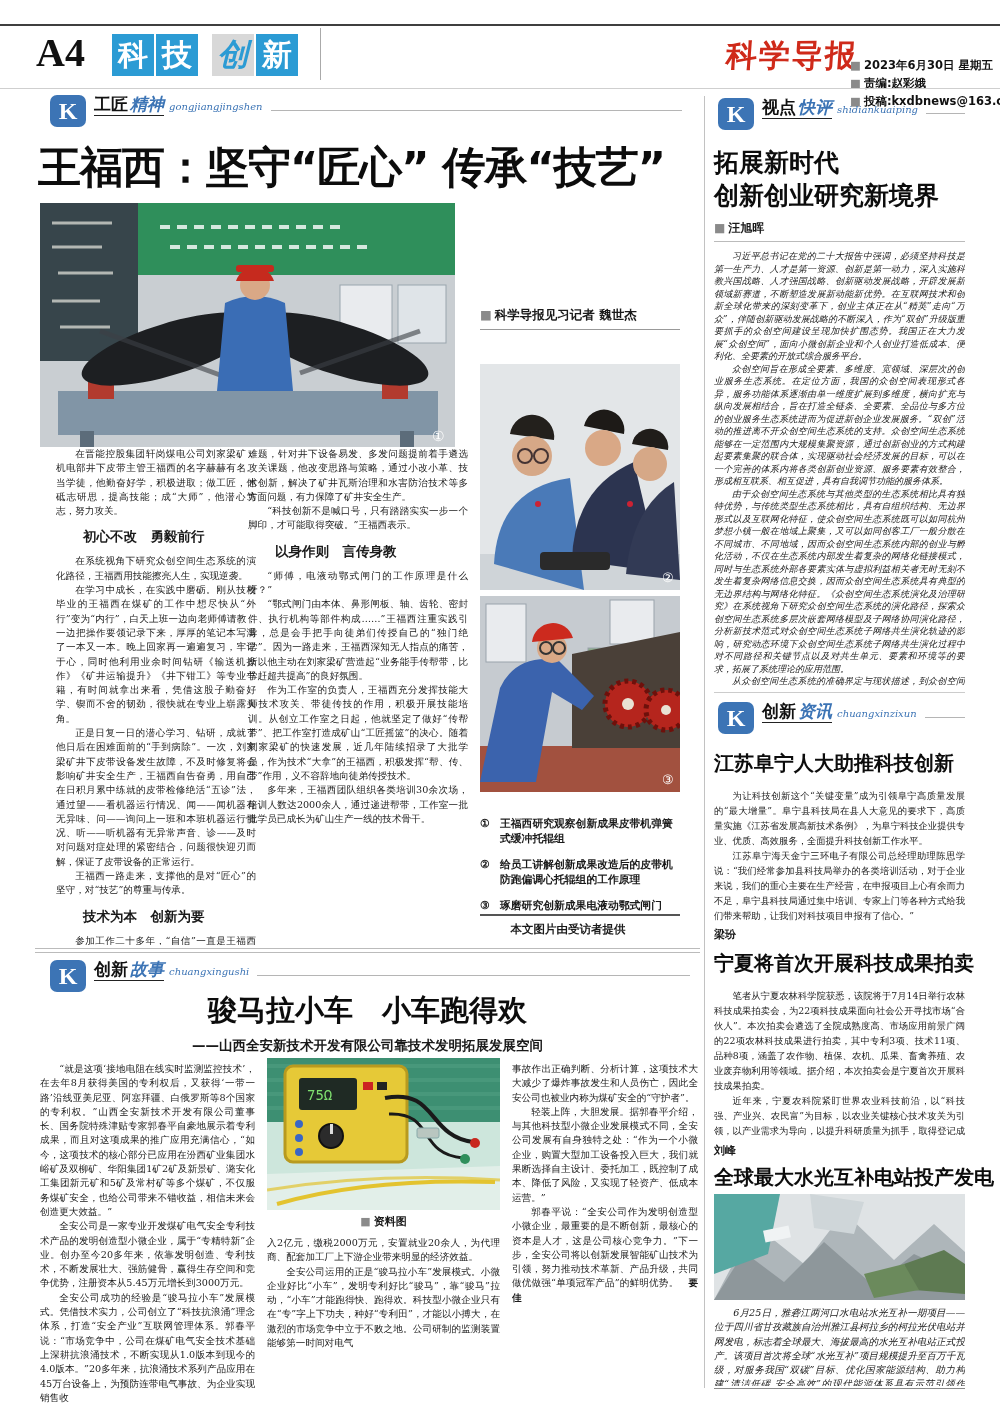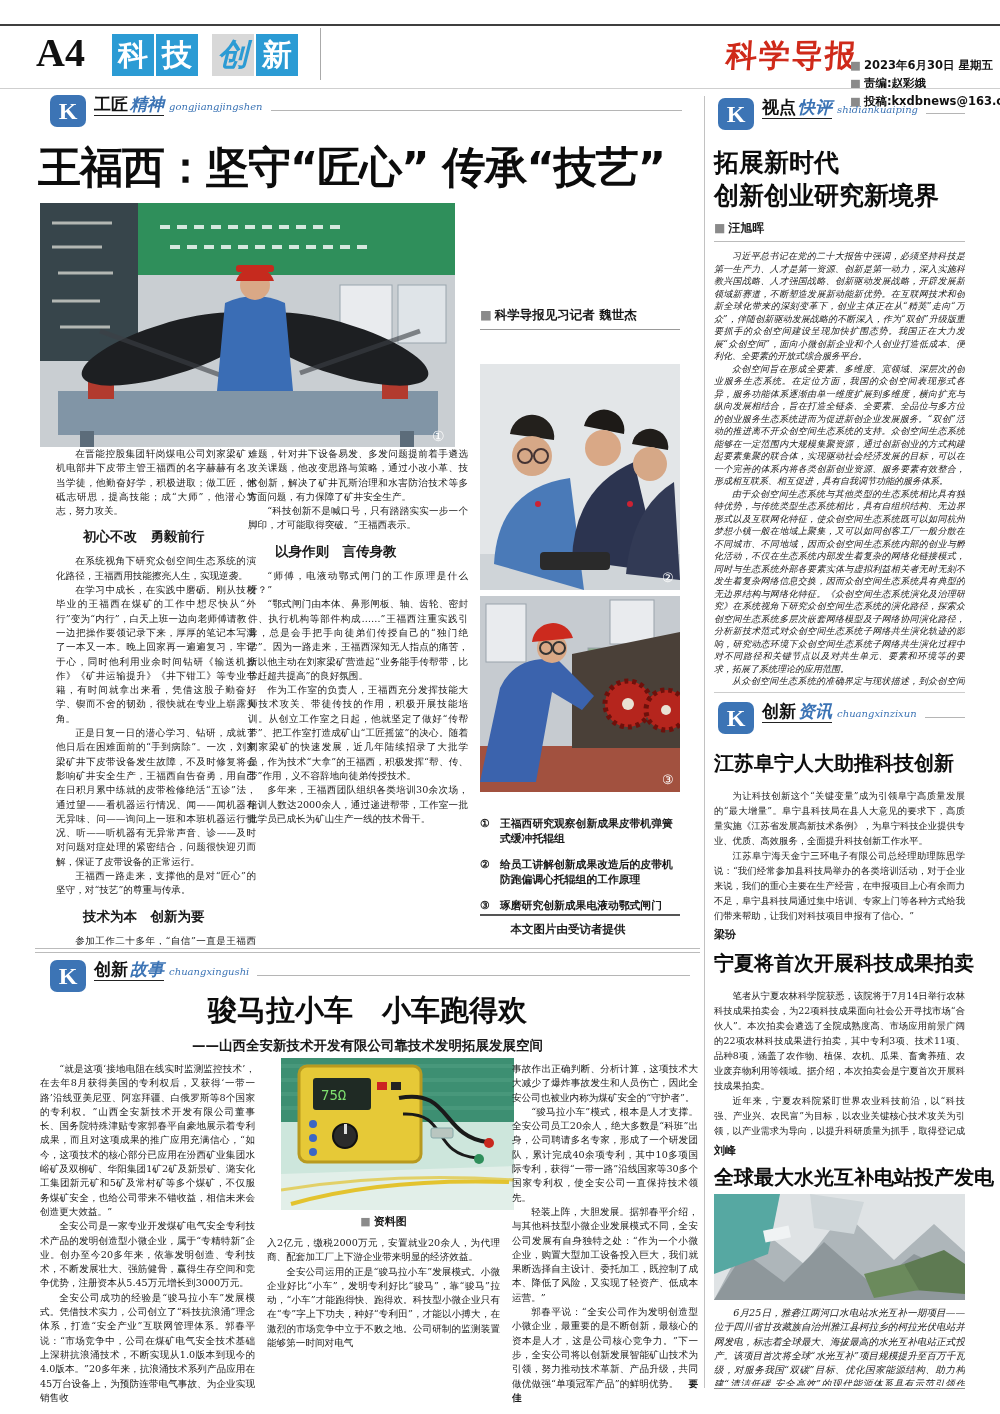--- a/index.html
+++ b/index.html
@@ -277,21 +277,21 @@
   </div>
   <div class="abs" id="shead">骏马拉小车　小车跑得欢</div>
   <div class="abs" id="ssub">——山西全安新技术开发有限公司靠技术发明拓展发展空间</div>
 
   <div class="abs art" style="left:40px;top:1062px;width:215px;height:346px;">
     <p>“就是这项‘接地电阻在线实时监测监控技术’，在去年8月获得美国的专利权后，又获得‘一带一路’沿线亚美尼亚、阿塞拜疆、白俄罗斯等8个国家的专利权。”山西全安新技术开发有限公司董事长、国务院特殊津贴专家郭春平自豪地展示着专利成果，而且对这项成果的推广应用充满信心，“如今，这项技术的核心部分已应用在汾西矿业集团水峪矿及双柳矿、华阳集团1矿2矿及新景矿、潞安化工集团新元矿和5矿及常村矿等多个煤矿，不仅服务煤矿安全，也给公司带来不错收益，相信未来会创造更大效益。”</p>
     <p>全安公司是一家专业开发煤矿电气安全专利技术产品的发明创造型小微企业，属于“专精特新”企业。创办至今20多年来，依靠发明创造、专利技术，不断发展壮大、强筋健骨，赢得生存空间和竞争优势，注册资本从5.45万元增长到3000万元。</p>
     <p>全安公司成功的经验是“骏马拉小车”发展模式。凭借技术实力，公司创立了“科技抗浪涌”理念体系，打造“安全产业”互联网管理体系。郭春平说：“市场竞争中，公司在煤矿电气安全技术基础上深耕抗浪涌技术，不断实现从1.0版本到现今的4.0版本。”20多年来，抗浪涌技术系列产品应用在45万台设备上，为预防连带电气事故、为企业实现销售收</p>
   </div>
 
-  <div class="abs" style="left:281px;top:1058px;width:233px;height:188px;">
+  <div class="abs" style="left:267px;top:1058px;width:233px;height:188px;">
     <svg width="233" height="152" viewBox="0 0 233 152">
       <rect width="233" height="152" fill="#edf4f0"></rect>
       <rect x="0" y="0" width="233" height="64" fill="#3d8f72"></rect>
       <path d="M0 8h233M0 22h233M0 36h233M0 50h233" stroke="#54a184" stroke-width="4" opacity="0.5"></path>
       <rect x="0" y="64" width="233" height="52" fill="#cde6dc"></rect>
       <polygon points="0,116 233,108 233,152 0,152" fill="#e2efe9"></polygon>
       <path d="M10 146q90 -26 218 -22" stroke="#e3c32f" stroke-width="4" fill="none"></path>
       <path d="M0 132q110 -18 233 -10" stroke="#e3c32f" stroke-width="3" fill="none" opacity="0.7"></path>
       <rect x="18" y="8" width="122" height="96" rx="8" fill="#e6c937" stroke="#b89a1f" stroke-width="3"></rect>
       <rect x="32" y="20" width="58" height="32" rx="3" fill="#1f2a24"></rect>
@@ -310,18 +310,17 @@
       <rect x="150" y="70" width="22" height="10" rx="2" fill="#b9c6c0" stroke="#8aa"></rect>
     </svg>
   </div>
   <div class="abs" id="illuscap"><i class="sq">■</i><span>资料图</span></div>
   <div class="abs art" style="left:267px;top:1236px;width:233px;height:172px;">
     <p style="text-indent:0;">入2亿元，缴税2000万元，安置就业20余人，为代理商、配套加工厂上下游企业带来明显的经济效益。</p>
     <p>全安公司运用的正是“骏马拉小车”发展模式。小微企业好比“小车”，发明专利好比“骏马”，靠“骏马”拉动，“小车”才能跑得快、跑得欢。科技型小微企业只有在“专”字上下功夫，种好“专利田”，才能以小搏大，在激烈的市场竞争中立于不败之地。公司研制的监测装置能够第一时间对电气</p>
   </div>
   <div class="abs art" style="left:512px;top:1062px;width:186px;height:346px;">
     <p style="text-indent:0;">事故作出正确判断、分析计算，这项技术大大减少了爆炸事故发生和人员伤亡，因此全安公司也被业内称为煤矿安全的“守护者”。</p>
-    <p>“骏马拉小车”模式，根本是人才支撑。全安公司员工20余人，绝大多数是“科班”出身，公司聘请多名专家，形成了一个研发团队，累计完成40余项专利，其中10多项国际专利，获得“一带一路”沿线国家等30多个国家专利权，使全安公司一直保持技术领先。</p>
     <p>轻装上阵，大胆发展。据郭春平介绍，与其他科技型小微企业发展模式不同，全安公司发展有自身独特之处：“作为一个小微企业，购置大型加工设备投入巨大，我们就果断选择自主设计、委托加工，既控制了成本、降低了风险，又实现了轻资产、低成本运营。”</p>
     <p><span>郭春平说：“全安公司作为发明创造型小微企业，最重要的是不断创新，最核心的资本是人才，这是公司核心竞争力。”下一步，全安公司将以创新发展智能矿山技术为引领，努力推动技术革新、产品升级，共同做优做强“单项冠军产品”的鲜明优势。</span><b class="byline-inline">要佳</b></p>
   </div>
 
 </div>
 
 </body></html>

